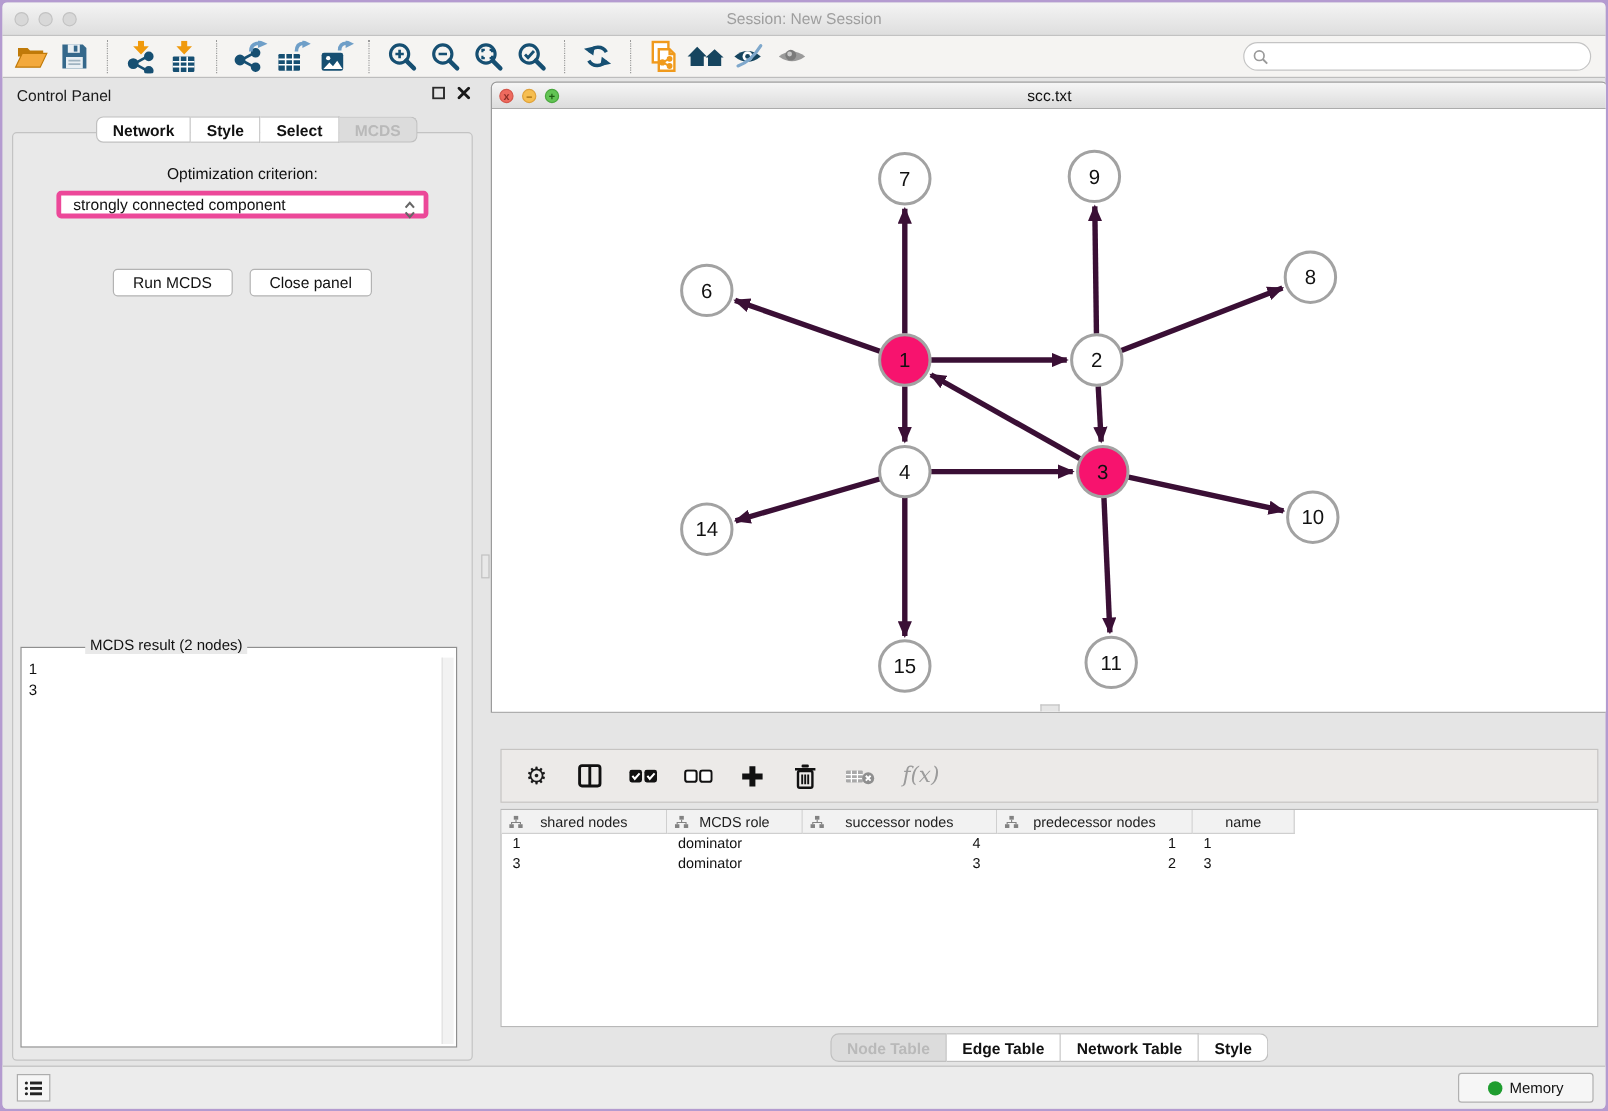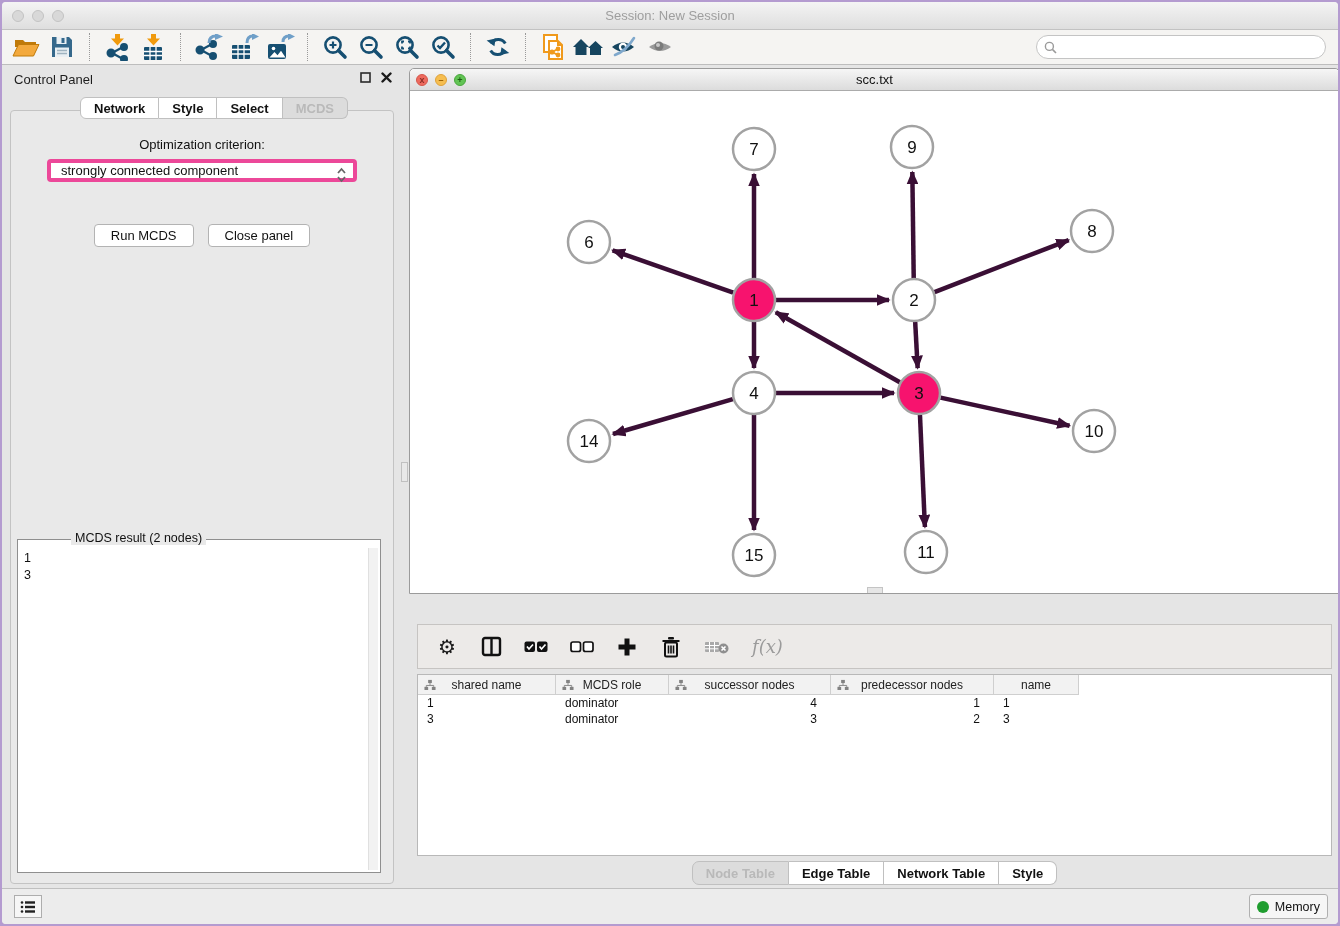--- a/index.html
+++ b/index.html
@@ -95,21 +95,21 @@
   .tp-tabs .tab:first-child { border-radius:7px 0 0 7px; }
   .tp-tabs .tab:last-child { border-radius:0 7px 7px 0; }
 
   
   .statusbar { position:absolute; bottom:0; left:0; right:0; height:36px; background:#ececec;
     border-top:1px solid #bfbfbf; }
   .list-btn { position:absolute; left:12px; top:6px; width:28px; height:23px; background:#f6f6f6;
     border:1px solid #adadad; display:flex; align-items:center; justify-content:center; }
   .memory-btn { position:absolute; right:10px; top:5px; height:25px; background:#f6f6f6;
     border:1px solid #b0b0b0; border-radius:3px; display:flex; align-items:center; gap:6px;
-    padding:0 7px; font-size:12.5px; color:#111; }
+    padding:0 24px; font-size:12.5px; color:#111; }
   .mem-dot { width:12px; height:12px; border-radius:50%; }
 </style>
 </head>
 <body>
 
 <div class="window">
 
   <div class="titlebar">
     <div class="lights">
       <div class="light"></div>
@@ -467,21 +467,21 @@
 
     <div class="tp-table">
       <div class="tp-header" id="tp-cols">
           <div class="tp-col" style="width: 138px;">
             <svg class="hier" width="12" height="12" viewBox="0 0 13 12">
               <rect x="4.5" y="0.5" width="4" height="3.4" fill="#828282"></rect>
               <rect x="0.5" y="8" width="4" height="3.4" fill="#828282"></rect>
               <rect x="8.5" y="8" width="4" height="3.4" fill="#828282"></rect>
               <path d="M6.5 3.9 v2 M2.5 8 v-1.5 h8 V8" fill="none" stroke="#828282" stroke-width="1"></path>
             </svg>
-            <span>shared name</span>
+            <span>shared nodes</span>
           </div>
           <div class="tp-col" style="width: 113px;">
             <svg class="hier" width="12" height="12" viewBox="0 0 13 12">
               <rect x="4.5" y="0.5" width="4" height="3.4" fill="#828282"></rect>
               <rect x="0.5" y="8" width="4" height="3.4" fill="#828282"></rect>
               <rect x="8.5" y="8" width="4" height="3.4" fill="#828282"></rect>
               <path d="M6.5 3.9 v2 M2.5 8 v-1.5 h8 V8" fill="none" stroke="#828282" stroke-width="1"></path>
             </svg>
             <span>MCDS role</span>
           </div>

